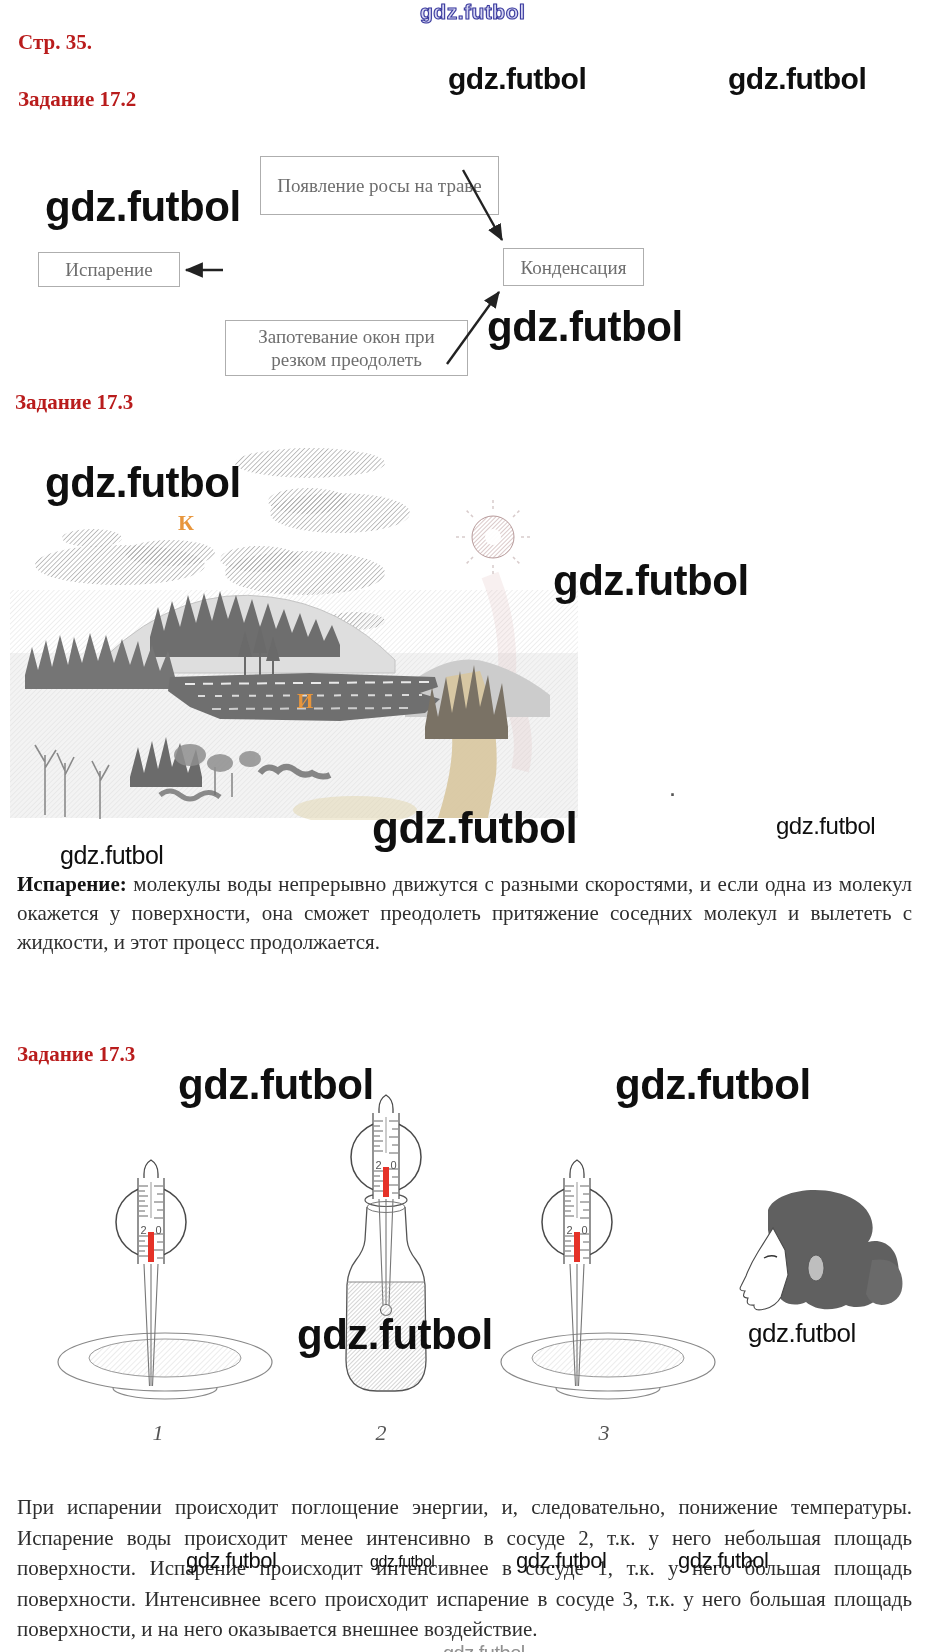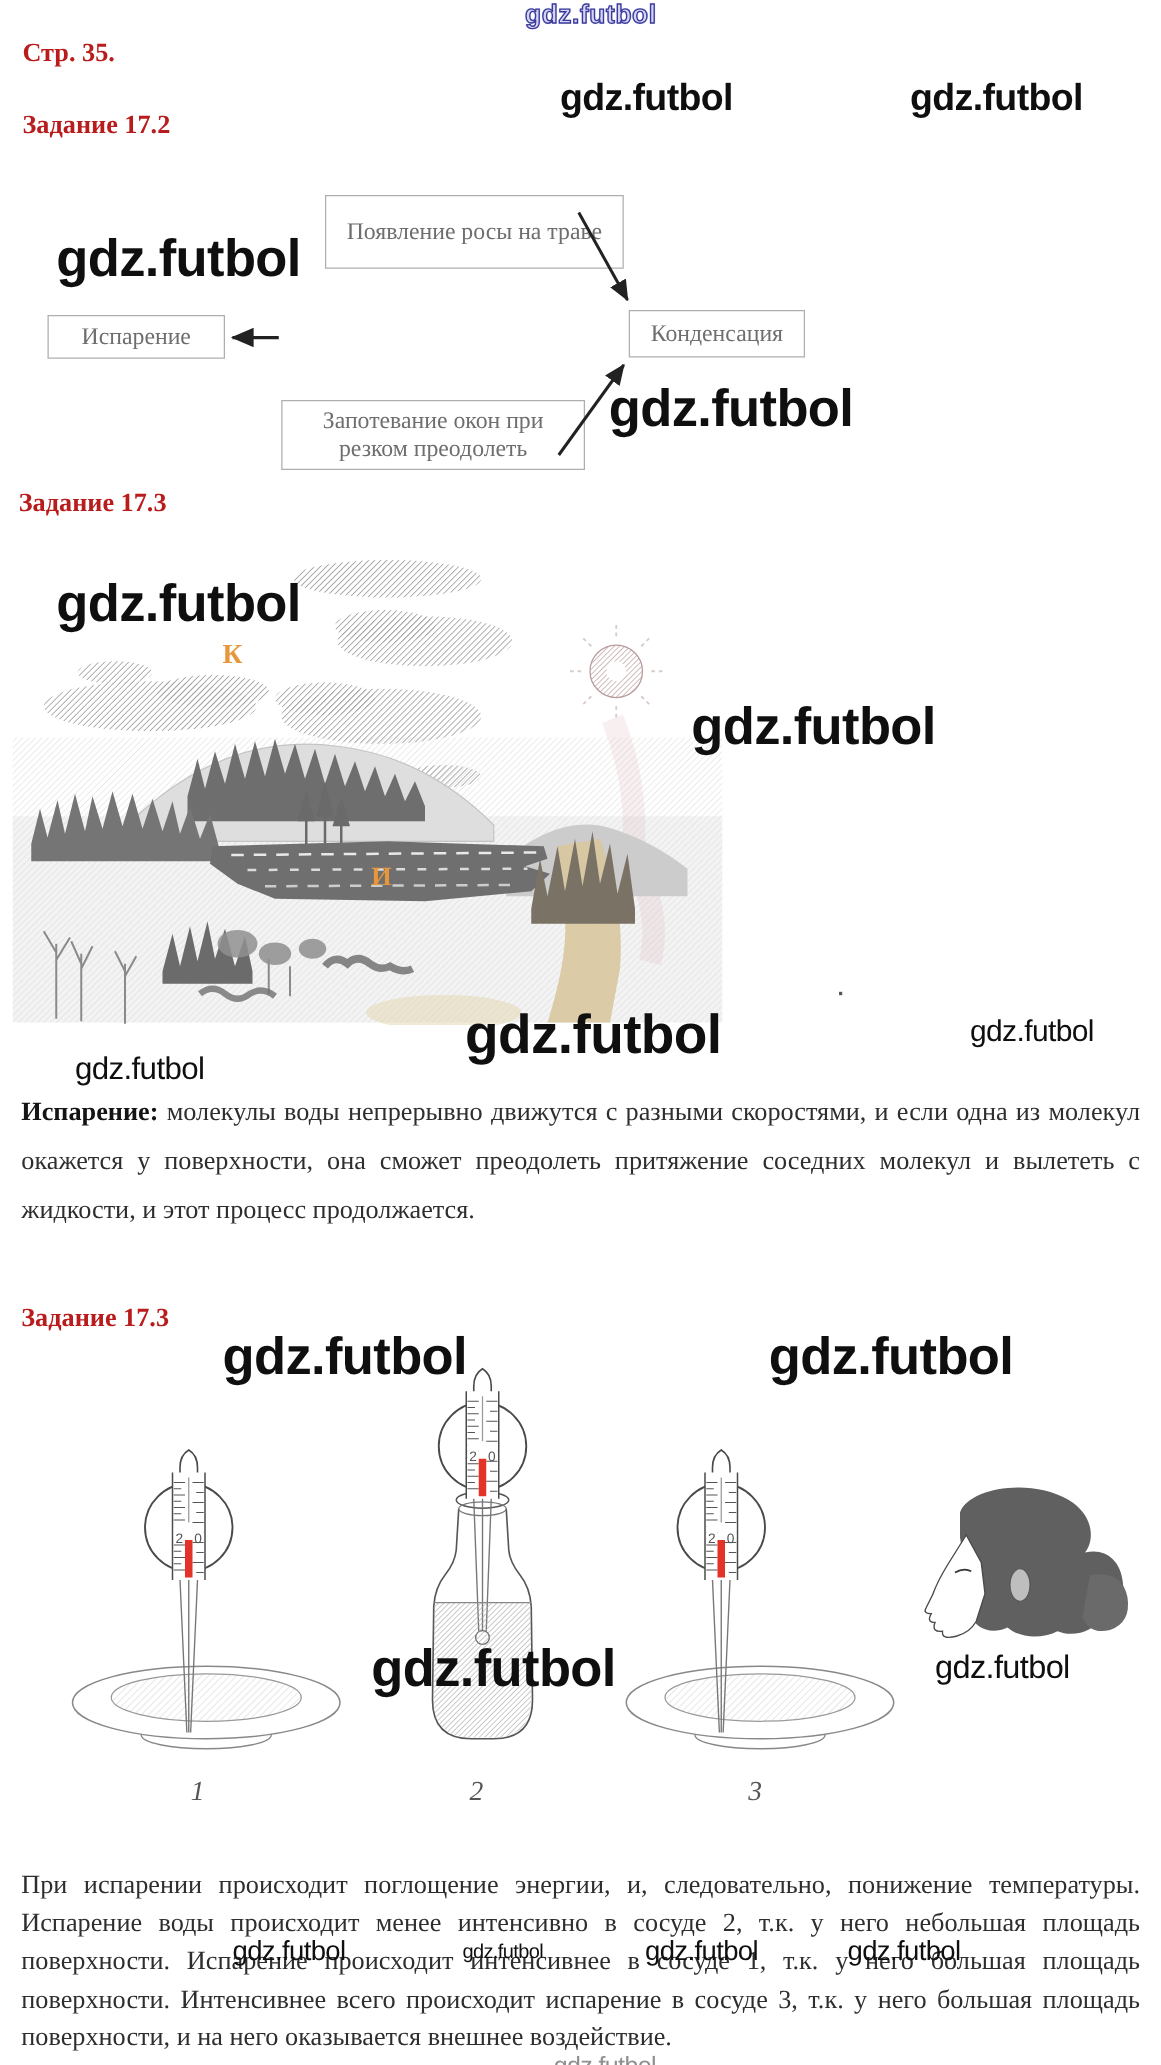--- a/index.html
+++ b/index.html
@@ -4,21 +4,21 @@
 <style>
   html,body{margin:0;padding:0;background:#fff;}
   .page{position:relative;width:929px;height:1652px;background:#fff;overflow:hidden;
         font-family:"Liberation Serif",serif;padding-left:21px;}
   .wm{position:absolute;font-family:"Liberation Sans",sans-serif;font-weight:600;
       color:#0f0f0f;letter-spacing:-0.5px;white-space:nowrap;z-index:30;line-height:1;}
   .wm-blue{color:rgba(240,240,255,.85);-webkit-text-stroke:1.1px #3a3a9e;
            text-shadow:0 0 1px #3a3a9e;font-weight:700;letter-spacing:.5px;}
   .wm-gray{color:#909090;font-weight:500;}
   .heading{position:absolute;font-weight:bold;font-size:21px;color:#b91c1c;white-space:nowrap;z-index:5;}
-  .para{position:absolute;left:17px;width:895px;font-size:21px;line-height:39px;color:#2e2e2e;
+  .para{position:absolute;left:17px;width:895px;font-size:21px;line-height:29px;color:#2e2e2e;
         text-align:justify;margin:0;z-index:4;}
   .para b{color:#141414;}
   .dbox{position:absolute;border:1px solid #aeaeae;background:#fff;display:flex;
         align-items:center;justify-content:center;text-align:center;color:#6e6e6e;
         font-size:19px;line-height:23px;z-index:6;padding:2px 6px;box-sizing:border-box;}
   svg{position:absolute;}
   .nolinehl{pointer-events:none;}
 </style>
 </head>
 <body>

